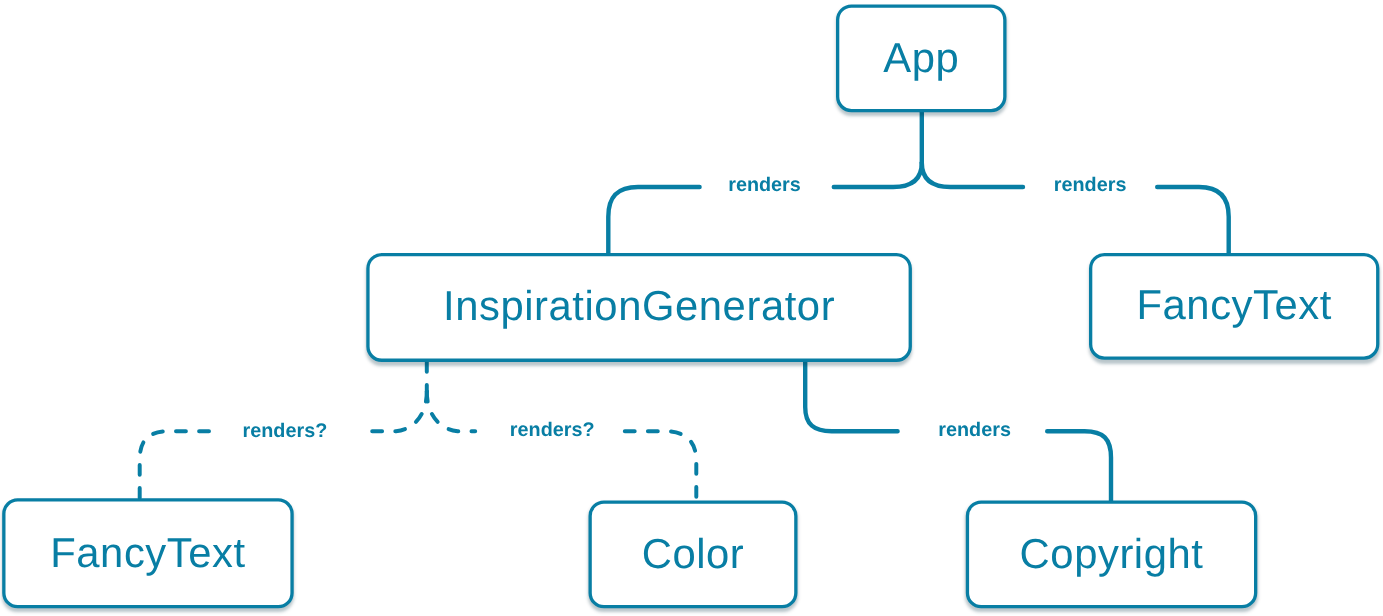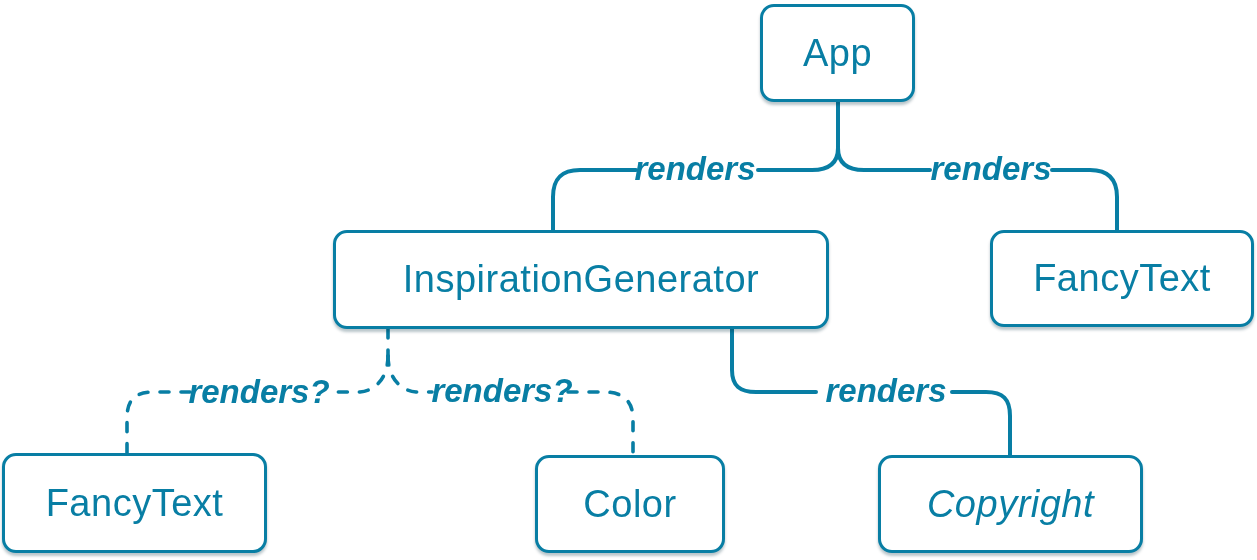--- a/index.html
+++ b/index.html
@@ -43,25 +43,24 @@
     font-size: 38px;
     font-weight: 500;
     letter-spacing: 0.5px;
     box-sizing: border-box;
     white-space: nowrap;
   }
   .edge-label {
     position: absolute;
     transform: translate(-50%, -50%);
     color: var(--accent, #087EA4);
-    font-size: 33px;
+    font-size: 18px;
     font-weight: 700;
     white-space: nowrap;
     line-height: 1;
-    font-style: italic;
   }
 </style>
 </head>
 <body>
 
 <div class="stage">
 
   <svg class="wires" viewBox="0 0 1257 560" aria-hidden="true">
 
     <path class="wire" d="M 838 102 L 838 148"></path>
@@ -97,21 +96,21 @@
   </div>
 
   <div class="node" style="left:2px; top:453px; width:265px; height:100px;">
     <span>FancyText</span>
   </div>
 
   <div class="node" style="left:535px; top:455px; width:190px; height:98px;justify-content:center;">
     <span>Color</span>
   </div>
 
-  <div class="node" style="left:878px; top:455px; width:265px; height:98px;font-style:italic;">
+  <div class="node" style="left:878px; top:455px; width:265px; height:98px;">
     <span>Copyright</span>
   </div>
 
   <div class="edge-label" style="left:695px; top:168px;">renders</div>
   <div class="edge-label" style="left:991px; top:168px;">renders</div>
   <div class="edge-label" style="left:259px; top:391px;">renders?</div>
   <div class="edge-label" style="left:502px; top:390px;">renders?</div>
   <div class="edge-label" style="left:886px; top:390px;">renders</div>
 
 </div>

